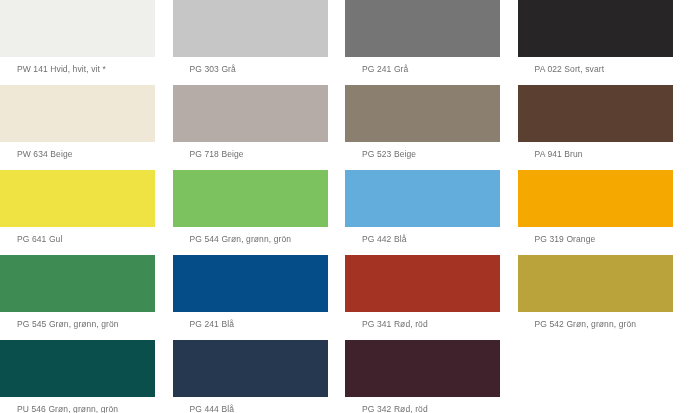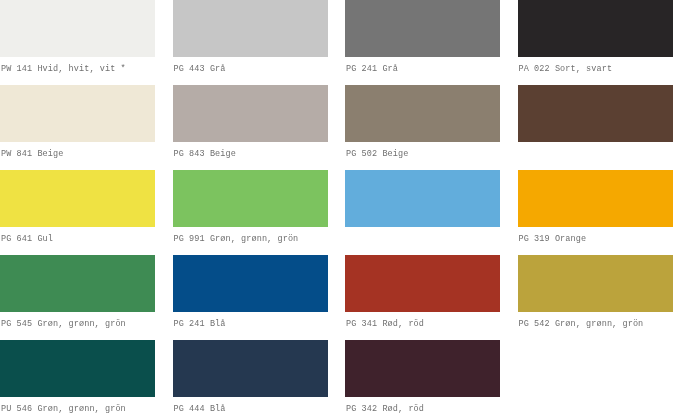--- a/index.html
+++ b/index.html
@@ -35,77 +35,79 @@
     width: 155px;
     height: 57px;
     flex: 0 0 auto;
   }
 
   .swatch-label {
     font-size: 8.5px;
     color: #6f6f6f;
     line-height: 11px;
     padding-top: 7px;
-    padding-left: 1px;
+    padding-left: 17px;
     letter-spacing: 0.1px;
     white-space: nowrap;
-    font-family: Liberation Mono, monospace;
+    font-family: Liberation Sans, sans-serif;
   }
 
   
   .col-0 .swatch-chip { margin-left: 0px; }
   .col-1 .swatch-chip { margin-left: 0px; }
   .col-2 .swatch-chip { margin-left: 0px; }
   .col-3 .swatch-chip { margin-left: 0px; }
 </style>
 </head>
 <body>
 
 <div id="swatch-grid">
     <div class="swatch-cell col-0">
       <div class="swatch-chip" style="background: rgb(239, 239, 236);"></div>
       <div class="swatch-label">PW 141 Hvid, hvit, vit *</div>
     </div>
     <div class="swatch-cell col-1">
       <div class="swatch-chip" style="background: rgb(198, 198, 198);"></div>
-      <div class="swatch-label">PG 443 Grå</div>
+      <div class="swatch-label">PG 303 Grå</div>
     </div>
     <div class="swatch-cell col-2">
       <div class="swatch-chip" style="background: rgb(117, 117, 117);"></div>
       <div class="swatch-label">PG 241 Grå</div>
     </div>
     <div class="swatch-cell col-3">
       <div class="swatch-chip" style="background: rgb(40, 37, 38);"></div>
       <div class="swatch-label">PA 022 Sort, svart</div>
     </div>
     <div class="swatch-cell col-0">
       <div class="swatch-chip" style="background: rgb(239, 232, 214);"></div>
-      <div class="swatch-label">PW 841 Beige</div>
+      <div class="swatch-label">PW 634 Beige</div>
     </div>
     <div class="swatch-cell col-1">
       <div class="swatch-chip" style="background: rgb(181, 172, 167);"></div>
-      <div class="swatch-label">PG 843 Beige</div>
+      <div class="swatch-label">PG 718 Beige</div>
     </div>
     <div class="swatch-cell col-2">
       <div class="swatch-chip" style="background: rgb(139, 127, 111);"></div>
-      <div class="swatch-label">PG 502 Beige</div>
+      <div class="swatch-label">PG 523 Beige</div>
     </div>
     <div class="swatch-cell col-3">
       <div class="swatch-chip" style="background: rgb(91, 64, 50);"></div>
+      <div class="swatch-label">PA 941 Brun</div>
     </div>
     <div class="swatch-cell col-0">
       <div class="swatch-chip" style="background: rgb(239, 226, 67);"></div>
       <div class="swatch-label">PG 641 Gul</div>
     </div>
     <div class="swatch-cell col-1">
       <div class="swatch-chip" style="background: rgb(124, 195, 95);"></div>
-      <div class="swatch-label">PG 991 Grøn, grønn, grön</div>
+      <div class="swatch-label">PG 544 Grøn, grønn, grön</div>
     </div>
     <div class="swatch-cell col-2">
       <div class="swatch-chip" style="background: rgb(98, 173, 220);"></div>
+      <div class="swatch-label">PG 442 Blå</div>
     </div>
     <div class="swatch-cell col-3">
       <div class="swatch-chip" style="background: rgb(245, 168, 0);"></div>
       <div class="swatch-label">PG 319 Orange</div>
     </div>
     <div class="swatch-cell col-1">
       <div class="swatch-chip" style="background: rgb(62, 139, 83);"></div>
       <div class="swatch-label">PG 545 Grøn, grønn, grön</div>
     </div>
     <div class="swatch-cell col-2">

